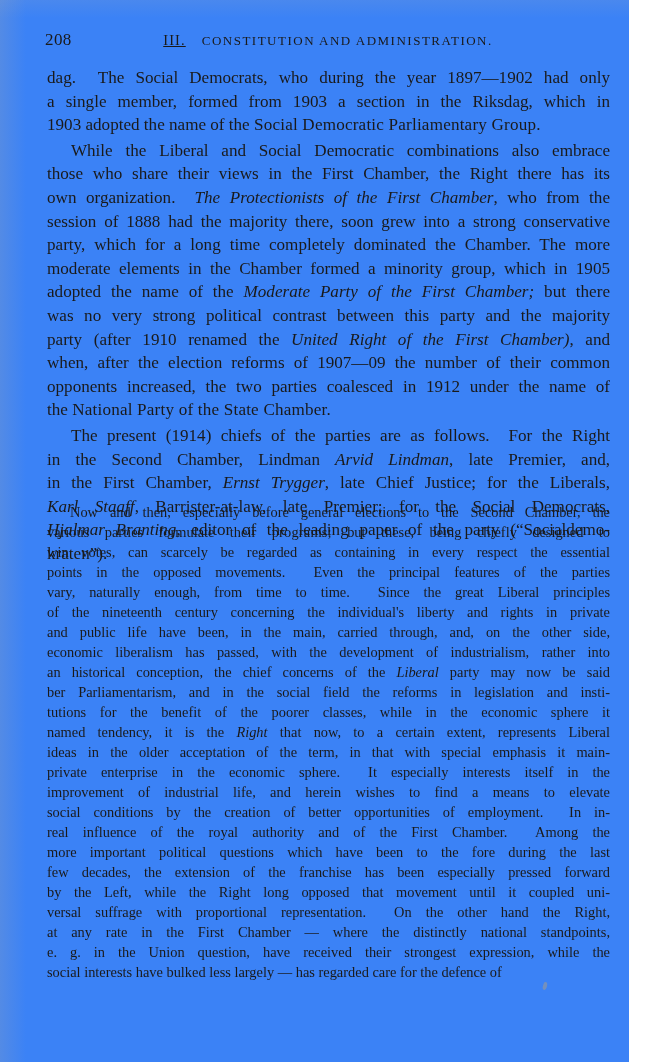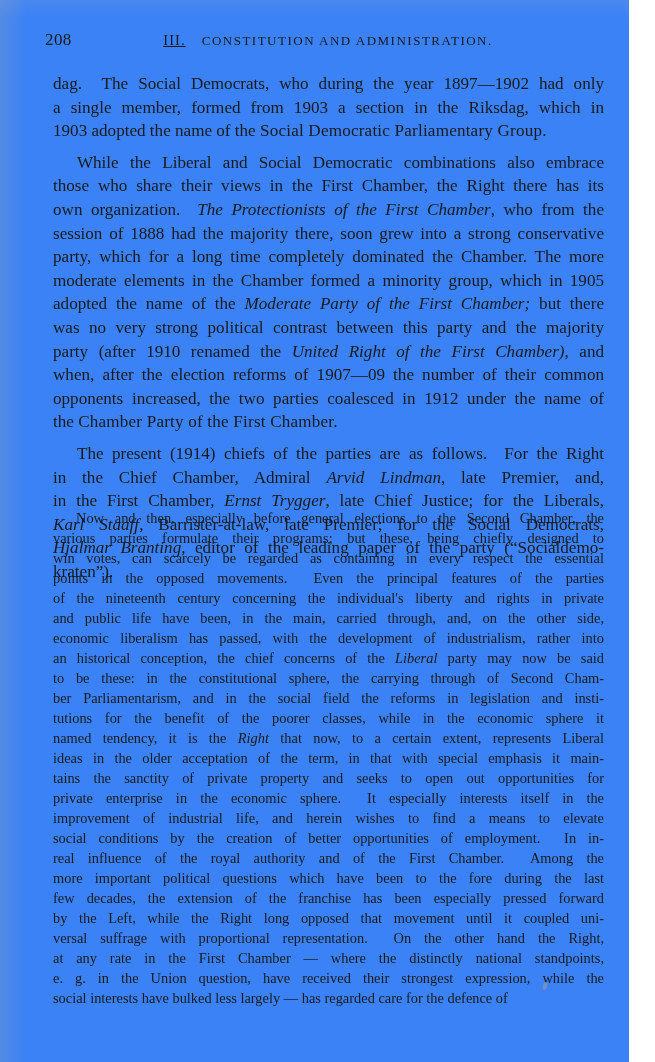--- a/index.html
+++ b/index.html
@@ -79,21 +79,21 @@
     top: 64px;
     font-size: 17.1px;
     line-height: 23.6px;
   }
   #block-small {
     top: 500px;
     font-size: 14.4px;
     line-height: 20.0px;
   }
   .para {
-    margin: 8px;
+    margin: 2px;
     text-align: justify;
     text-align-last: left;
     text-indent: 0;
     -webkit-hyphens: none;
     hyphens: none;
   }
   
   .ln {
     display: block;
     text-align: justify;
@@ -154,48 +154,47 @@
         <span class="ln"><span>those who share their views in the First Chamber, the Right there has its</span></span>
         <span class="ln"><span>own organization.  </span><i>The Protectionists of the First Chamber</i><span>, who from the</span></span>
         <span class="ln"><span>session of 1888 had the majority there, soon grew into a strong conservative</span></span>
         <span class="ln"><span>party, which for a long time completely dominated the Chamber. The more</span></span>
         <span class="ln"><span>moderate elements in the Chamber formed a minority group, which in 1905</span></span>
         <span class="ln"><span>adopted the name of the </span><i>Moderate Party of the First Chamber;</i><span> but there</span></span>
         <span class="ln"><span>was no very strong political contrast between this party and the majority</span></span>
         <span class="ln"><span>party (after 1910 renamed the </span><i>United Right of the First Chamber)</i><span>, and</span></span>
         <span class="ln"><span>when, after the election reforms of 1907—09 the number of their common</span></span>
         <span class="ln"><span>opponents increased, the two parties coalesced in 1912 under the name of</span></span>
-        <span class="ln last"><span>the </span><b>Chamber Party of the First Chamber.</b></span>
+        <span class="ln last"><span>the </span><b>National Party of the State Chamber.</b></span>
       </p>
     <p class="para">
         <span class="ln indent"><span>The present (1914) chiefs of the parties are as follows.  For the Right</span></span>
-        <span class="ln"><span>in the Chief Chamber, Admiral </span><i>Arvid Lindman</i><span>, late Premier, and,</span></span>
+        <span class="ln"><span>in the Second Chamber, Lindman </span><i>Arvid Lindman</i><span>, late Premier, and,</span></span>
         <span class="ln"><span>in the First Chamber, </span><i>Ernst Trygger</i><span>, late Chief Justice; for the Liberals,</span></span>
         <span class="ln"><i>Karl Staaff</i><span>, Barrister-at-law, late Premier; for the Social Democrats,</span></span>
         <span class="ln"><i>Hjalmar Branting</i><span>, editor of the leading paper of the party (“Socialdemo-</span></span>
         <span class="ln last"><span>kraten”).</span></span>
       </p>
   </div>
 
   <div class="body-block" id="block-small">
     <p class="para">
         <span class="ln indent"><span>Now and then, especially before general elections to the Second Chamber, the</span></span>
         <span class="ln"><span>various parties formulate their </span><b>programs;</b><span> but these, being chiefly designed to</span></span>
         <span class="ln"><span>win votes, can scarcely be regarded as containing in every respect the essential</span></span>
         <span class="ln"><span>points in the opposed movements.  Even the principal features of the parties</span></span>
+        <span class="ln"><span>vary, naturally enough, from time to time.  Since the great Liberal principles</span></span>
         <span class="ln"><span>of the nineteenth century concerning the individual's liberty and rights in private</span></span>
         <span class="ln"><span>and public life have been, in the main, carried through, and, on the other side,</span></span>
         <span class="ln"><span>economic liberalism has passed, with the development of industrialism, rather into</span></span>
         <span class="ln"><span>an historical conception, the chief concerns of the </span><i>Liberal</i><span> party may now be said</span></span>
-        <span class="ln"><span>to be these: in the constitutional sphere, the carrying through of Second Cham-</span></span>
         <span class="ln"><span>ber Parliamentarism, and in the social field the reforms in legislation and insti-</span></span>
         <span class="ln"><span>tutions for the benefit of the poorer classes, while in the economic sphere it</span></span>
         <span class="ln"><span>named tendency, it is the </span><i>Right</i><span> that now, to a certain extent, represents Liberal</span></span>
         <span class="ln"><span>ideas in the older acceptation of the term, in that with special emphasis it main-</span></span>
-        <span class="ln"><span>tains the sanctity of private property and seeks to open out opportunities for</span></span>
         <span class="ln"><span>private enterprise </span><b>in</b><span> the economic sphere.  It especially interests itself in the</span></span>
         <span class="ln"><span>improvement of industrial life, and herein wishes to find a means to elevate</span></span>
         <span class="ln"><span>social conditions by the creation of better opportunities of employment.  In in-</span></span>
         <span class="ln"><span>real influence of the royal authority and of the First Chamber.  Among the</span></span>
         <span class="ln"><span>more important political questions which have been to the fore during the last</span></span>
         <span class="ln"><span>few decades, the extension of the franchise has been especially pressed forward</span></span>
         <span class="ln"><span>by the Left, while the Right long opposed that movement until it coupled uni-</span></span>
         <span class="ln"><span>versal suffrage with proportional representation.  On the other hand the Right,</span></span>
         <span class="ln"><span>at any rate in the First Chamber — where the distinctly national standpoints,</span></span>
         <span class="ln"><span>e. g. in the Union question, have received their strongest expression, while the</span></span>

